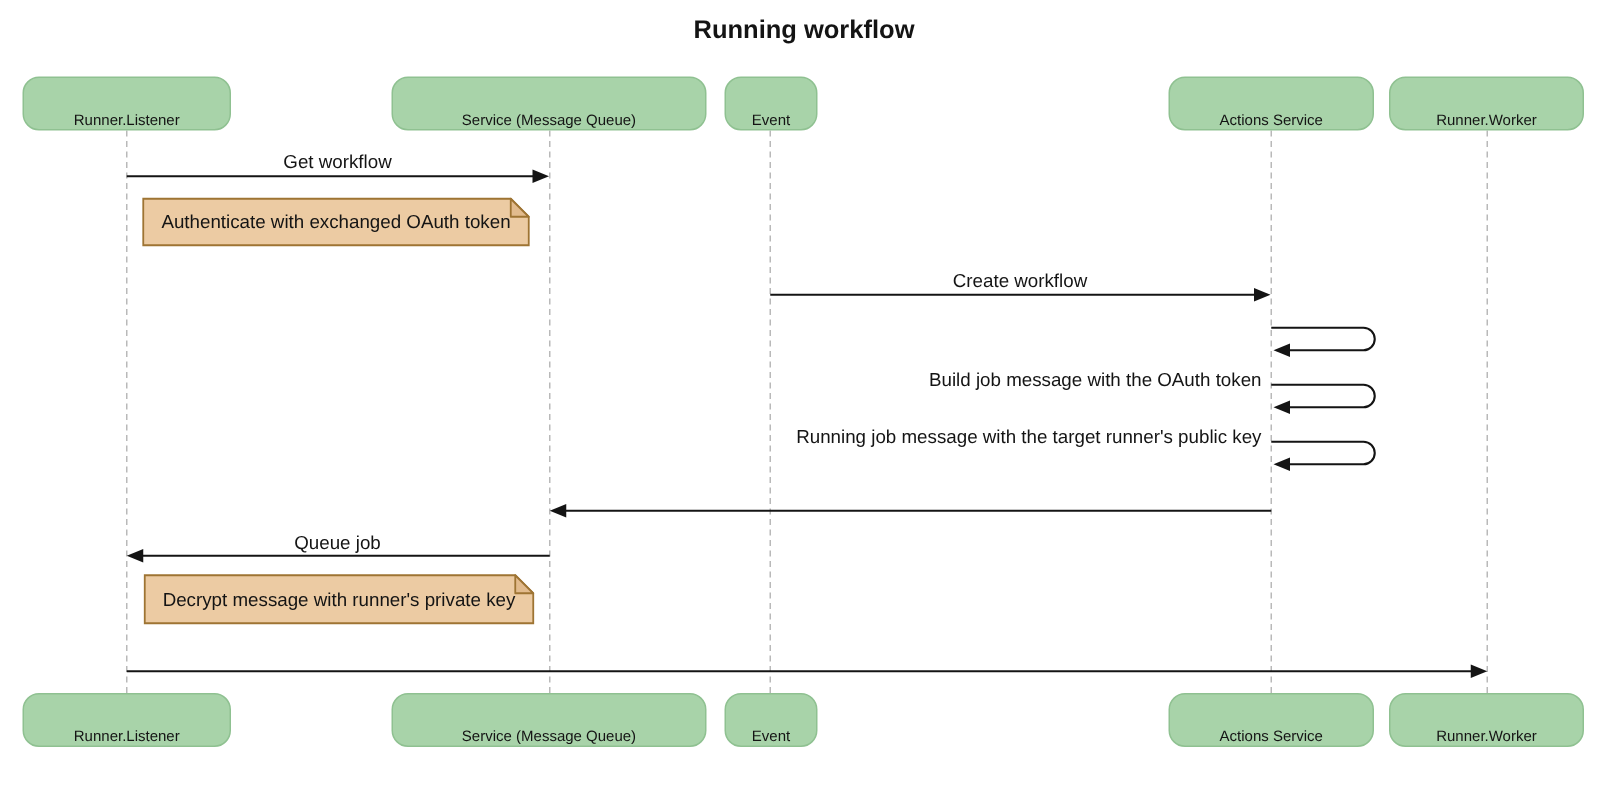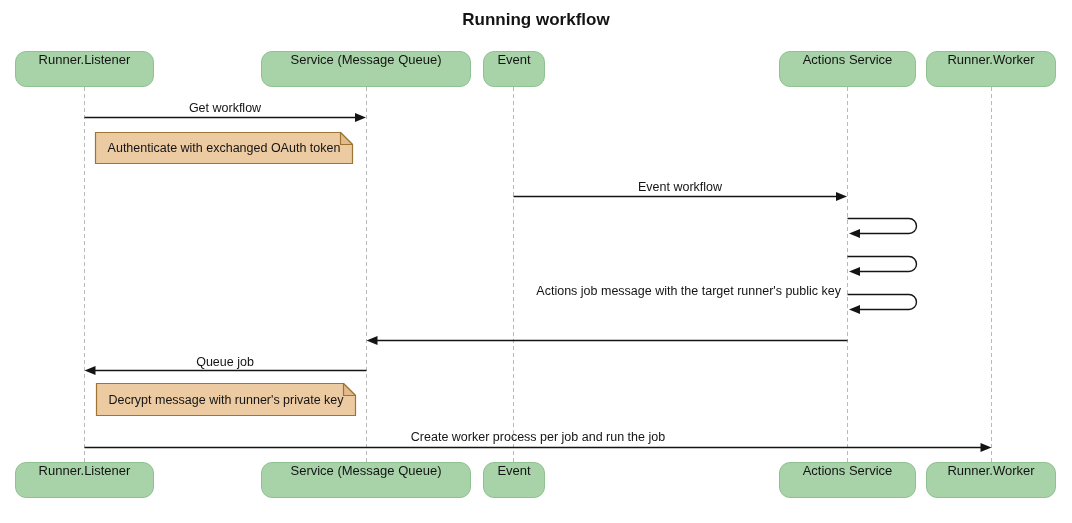--- a/index.html
+++ b/index.html
@@ -19,22 +19,22 @@
   }
   svg.layer{position:absolute; left:0; top:0;}
   .lifeline{stroke:var(--lifeline); stroke-width:1; stroke-dasharray:4 3; fill:none;}
   .mline{stroke:var(--line); stroke-width:1.4; fill:none;}
   .head{fill:var(--line); stroke:none;}
   .note-shape{fill:var(--note-fill); stroke:var(--note-border); stroke-width:1.2;}
   .note-flap{fill:var(--note-fold); stroke:var(--note-border); stroke-width:1.2; stroke-linejoin:round;}
   .actor{
     position:absolute; height:36px; border-radius:11px;
     background:var(--actor-fill); border:1px solid var(--actor-border);
-    box-sizing:border-box; display:flex; align-items:flex-start; justify-content:center;
-    font-size:13px; white-space:nowrap;
+    box-sizing:border-box; display:flex; align-items:flex-end; justify-content:center;
+    font-size:10px; white-space:nowrap;
   }
   .msg{
     position:absolute; font-size:12.5px; line-height:14px; white-space:nowrap;
     transform:translateX(-50%);
   }
   .loop-label{
     position:absolute; right:231px; font-size:12.5px; line-height:14px;
     white-space:nowrap; text-align:right;
   }
   .note-label{
@@ -114,21 +114,21 @@
       <span>Event</span>
     </div>
   <div class="actor" style="left:779px;top:462px;width:137px">
       <span>Actions Service</span>
     </div>
   <div class="actor" style="left:926px;top:462px;width:130px">
       <span>Runner.Worker</span>
     </div>
 
   <div class="msg" style="left:225px;top:101px">Get workflow</div>
-  <div class="msg" style="left:680px;top:180px">Event workflow</div>
-  <div class="loop-label" style="top:284px">Actions job message with the target runner's public key</div>
+  <div class="msg" style="left:680px;top:180px">Create workflow</div>
+  <div class="loop-label" style="top:246px">Build job message with the OAuth token</div>
+  <div class="loop-label" style="top:284px">Running job message with the target runner's public key</div>
   <div class="msg" style="left:225px;top:355px">Queue job</div>
-  <div class="msg" style="left:538px;top:430px">Create worker process per job and run the job</div>
 
   <div class="note-label" style="left:95px;top:132px;width:258px;height:32px">Authenticate with exchanged OAuth token</div>
   <div class="note-label" style="left:96px;top:383px;width:260px;height:33px">Decrypt message with runner's private key</div>
 
 </div>
 
 </body></html>

